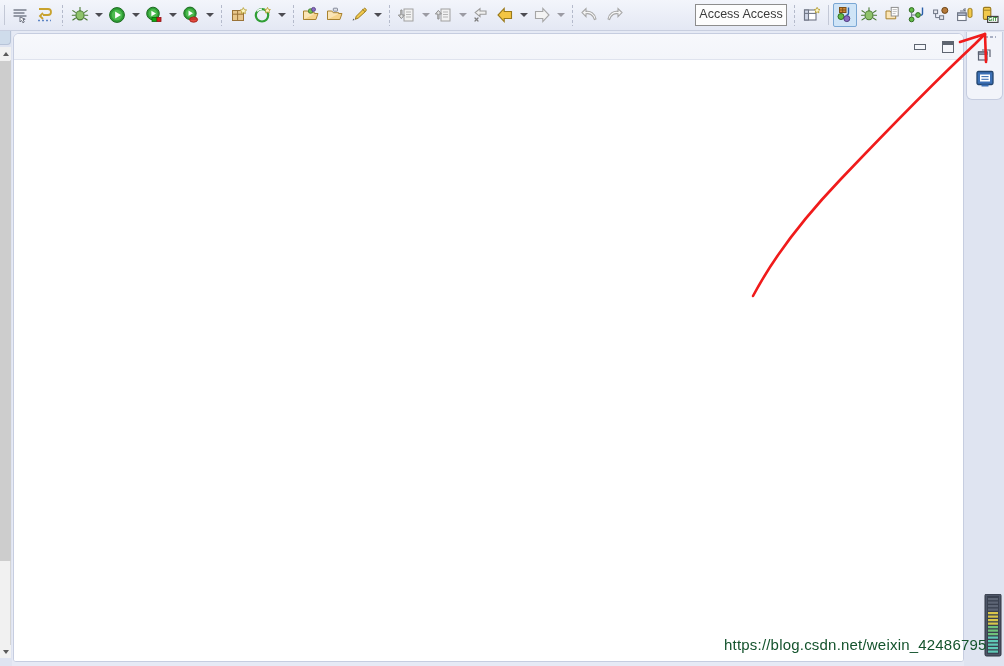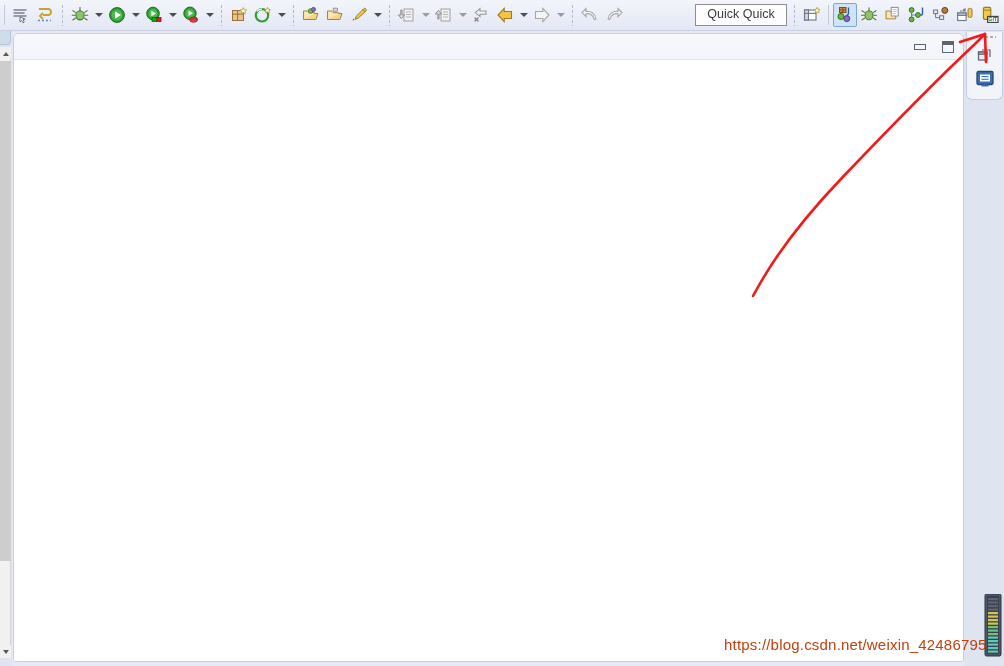--- a/index.html
+++ b/index.html
@@ -249,21 +249,21 @@
   #heap-widget {
     position: absolute;
     right: 2px; bottom: 6px;
     width: 18px; height: 66px;
   }
 
   
   #watermark {
     position: absolute;
     left: 724px; top: 636px;
-    color: #c2410c;
+    color: #14532d;
     font-size: 15px;
     letter-spacing: .2px;
     white-space: nowrap;
     font-family: "Liberation Sans", sans-serif;
   }
 
   
   #annotation {
     position: absolute;
     left: 0; top: 0;
@@ -468,21 +468,21 @@
     <svg width="18" height="18" viewBox="0 0 18 18">
       <path d="M15 13 C14 7 9 4.5 5 5.4 V2.6 L1 6.6 l4 4 V7.8 C8 7.2 12 8.6 13.4 13.6 z" fill="#f5f5f5" stroke="#a6a6a6" stroke-width="1.1"></path>
     </svg>
   </div>
   <div class="tb-btn">
     <svg width="18" height="18" viewBox="0 0 18 18">
       <path d="M3 13 C4 7 9 4.5 13 5.4 V2.6 L17 6.6 l-4 4 V7.8 C10 7.2 6 8.6 4.6 13.6 z" fill="#f5f5f5" stroke="#a6a6a6" stroke-width="1.1"></path>
     </svg>
   </div>
 
-  <div id="quick-access" title="Quick Access">Quick Quick</div>
+  <div id="quick-access" title="Quick Access">Access Access</div>
 
   <div class="tb-dots"></div>
 
   <div class="persp-wrap">
     <div class="tb-btn">
       <svg width="18" height="18" viewBox="0 0 18 18">
         <rect x="1.5" y="4" width="11.5" height="10" fill="#ffffff" stroke="#6f7685" stroke-width="1.1"></rect>
         <rect x="1.5" y="4" width="4" height="10" fill="#cfd6e6" stroke="#6f7685" stroke-width="1.1"></rect>
         <line x1="1.5" y1="7.4" x2="13" y2="7.4" stroke="#6f7685" stroke-width="1.1"></line>
         <path d="M14.1 1.3 l.9 1.9 2 .3 -1.4 1.4 .3 2 -1.8 -1 -1.8 1 .3 -2 -1.4 -1.4 2 -.3 z" fill="#fdf6c5" stroke="#b39a2c" stroke-width=".8"></path>

